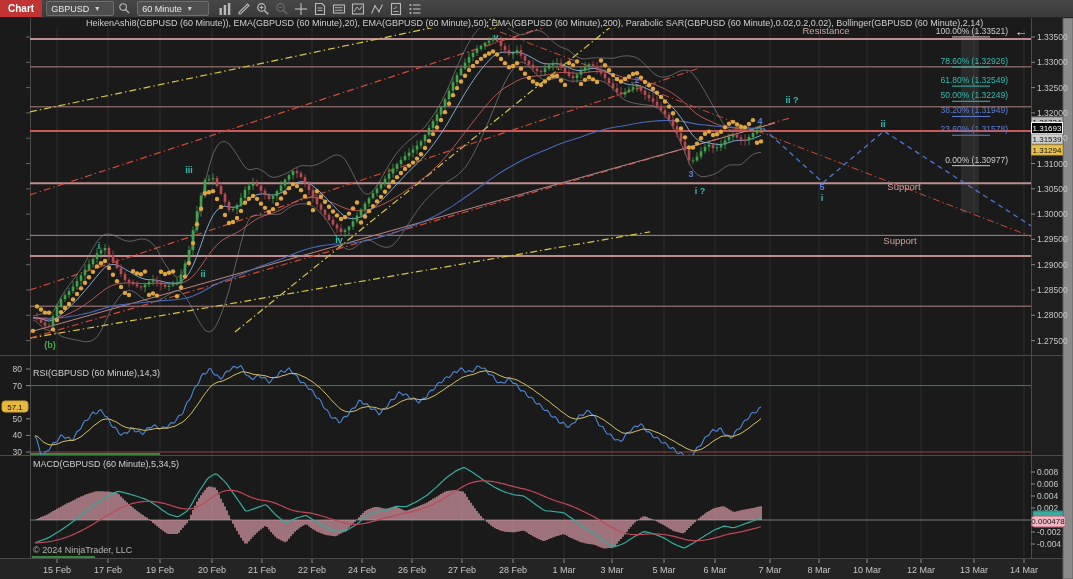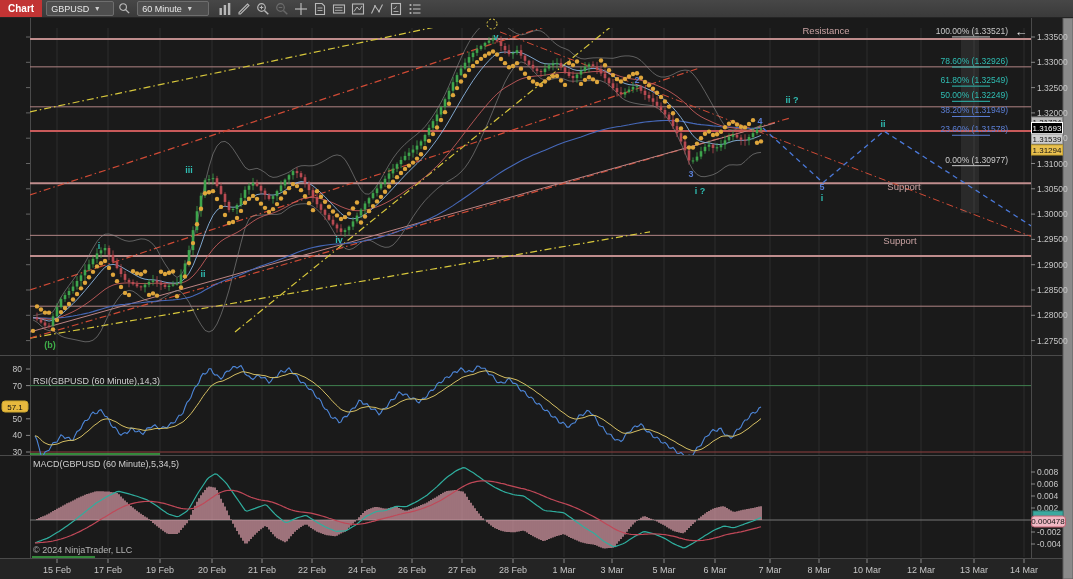--- a/index.html
+++ b/index.html
@@ -1315,17 +1315,18 @@
       <line x1="867" y1="559" x2="867" y2="563" stroke="#888" stroke-width="1"></line>
       <text x="867" y="573" fill="#c6c6c6" font-size="9" text-anchor="middle">10 Mar</text>
       <line x1="921" y1="559" x2="921" y2="563" stroke="#888" stroke-width="1"></line>
       <text x="921" y="573" fill="#c6c6c6" font-size="9" text-anchor="middle">12 Mar</text>
       <line x1="974" y1="559" x2="974" y2="563" stroke="#888" stroke-width="1"></line>
       <text x="974" y="573" fill="#c6c6c6" font-size="9" text-anchor="middle">13 Mar</text>
       <line x1="1024" y1="559" x2="1024" y2="563" stroke="#888" stroke-width="1"></line>
       <text x="1024" y="573" fill="#c6c6c6" font-size="9" text-anchor="middle">14 Mar</text>
     </svg>
 
-  <div class="hdr" style="left:33px;top:376px;">RSI(GBPUSD (60 Minute),14,3)</div>
+  <div class="hdr" style="left:86px;top:18px;">HeikenAshi8(GBPUSD (60 Minute)), EMA(GBPUSD (60 Minute),20), EMA(GBPUSD (60 Minute),50), EMA(GBPUSD (60 Minute),200), Parabolic SAR(GBPUSD (60 Minute),0.02,0.2,0.02), Bollinger(GBPUSD (60 Minute),2,14)</div>
+  <div class="hdr" style="left:33px;top:368px;">RSI(GBPUSD (60 Minute),14,3)</div>
   <div class="hdr" style="left:33px;top:459px;text-align:right;">MACD(GBPUSD (60 Minute),5,34,5)</div>
   <div class="copyright" style="left:33px;top:545px;">© 2024 NinjaTrader, LLC</div>
 
 </div>
 
 </body></html>

